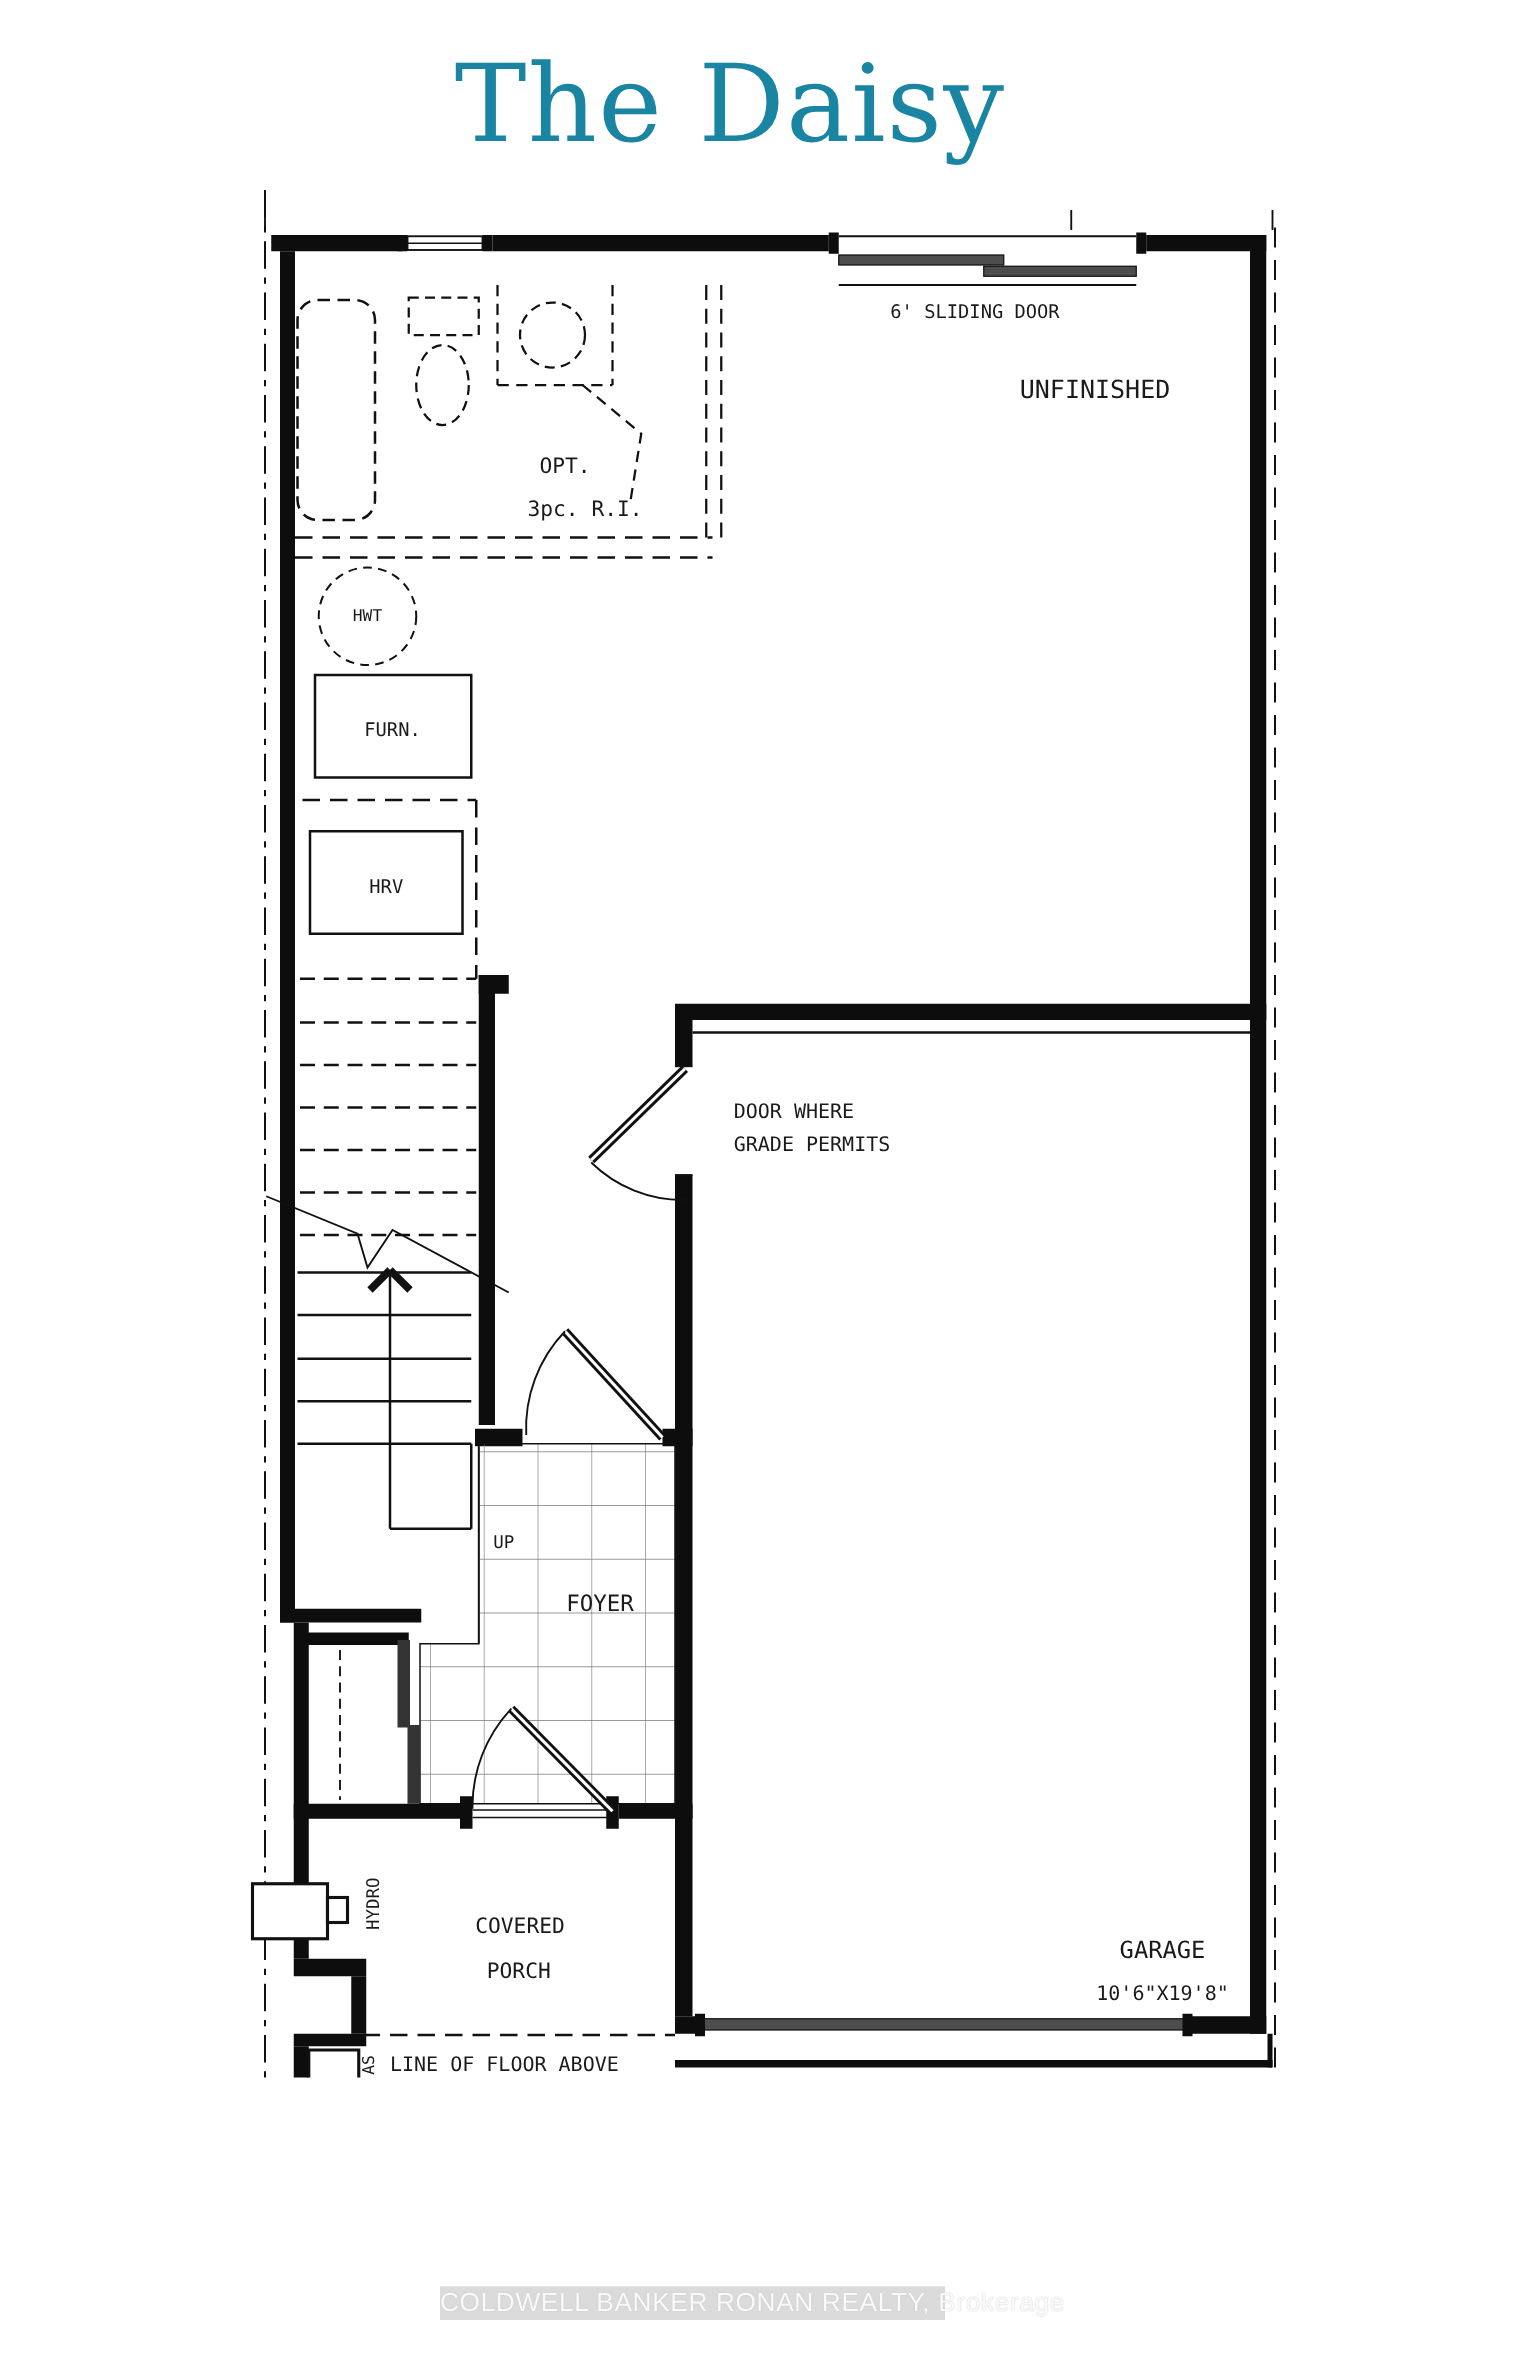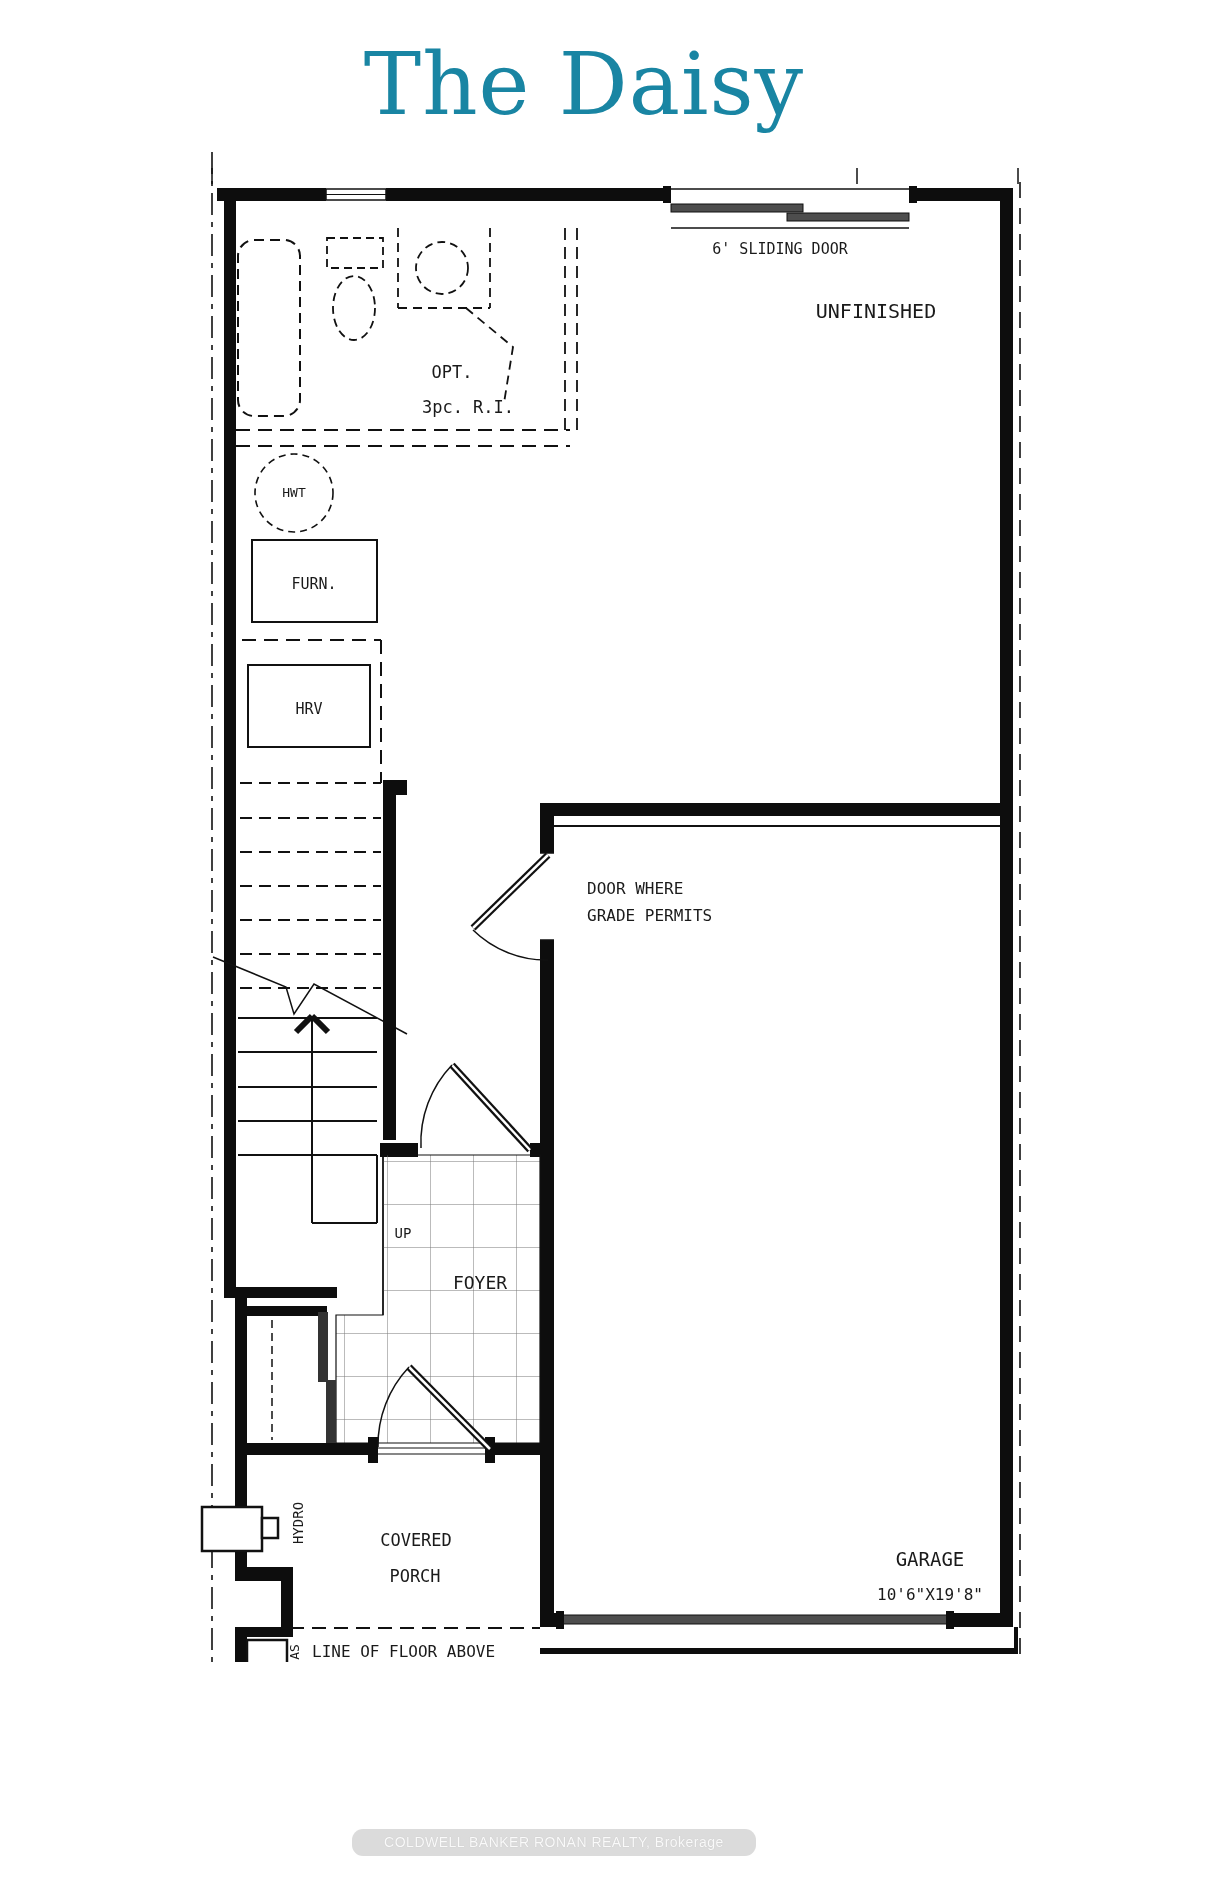--- a/index.html
+++ b/index.html
@@ -6,22 +6,22 @@
   .page{position:relative;width:1229px;height:1900px;background:#ffffff;overflow:hidden;
         font-family:"Liberation Sans",sans-serif;}
   .title{position:absolute;top:34px;left:0;width:1168px;text-align:center;
          font-family:"DejaVu Serif","Liberation Serif",serif;font-size:86px;font-weight:500;
          color:#1985a3;letter-spacing:1px;}
   .subtitle{position:absolute;top:1678px;left:0;width:1180px;text-align:center;
          font-family:"DejaVu Serif","Liberation Serif",serif;font-size:57px;font-weight:500;
          color:#111111;letter-spacing:1px;}
   .watermark{position:absolute;top:1829px;left:352px;width:404px;height:27px;line-height:27px;
          background:rgba(190,190,190,0.55);color:#fafafa;text-align:center;
-         font-family:"Liberation Sans",sans-serif;font-size:14px;letter-spacing:0.5px;
-         text-shadow:0 0 1px #bbbbbb;white-space:nowrap;border-radius:11px;}
+         font-family:"Liberation Sans",sans-serif;font-size:21px;letter-spacing:0.5px;
+         text-shadow:0 0 1px #bbbbbb;white-space:nowrap;}
   svg{position:absolute;top:0;left:0;}
   .cad{font-family:"DejaVu Sans Mono",monospace;fill:#1a1a1a;}
   .wall{fill:#0d0d0d;}
   .thin{stroke:#111111;fill:none;}
 </style>
 </head>
 <body>
 
 <div class="page">
 

